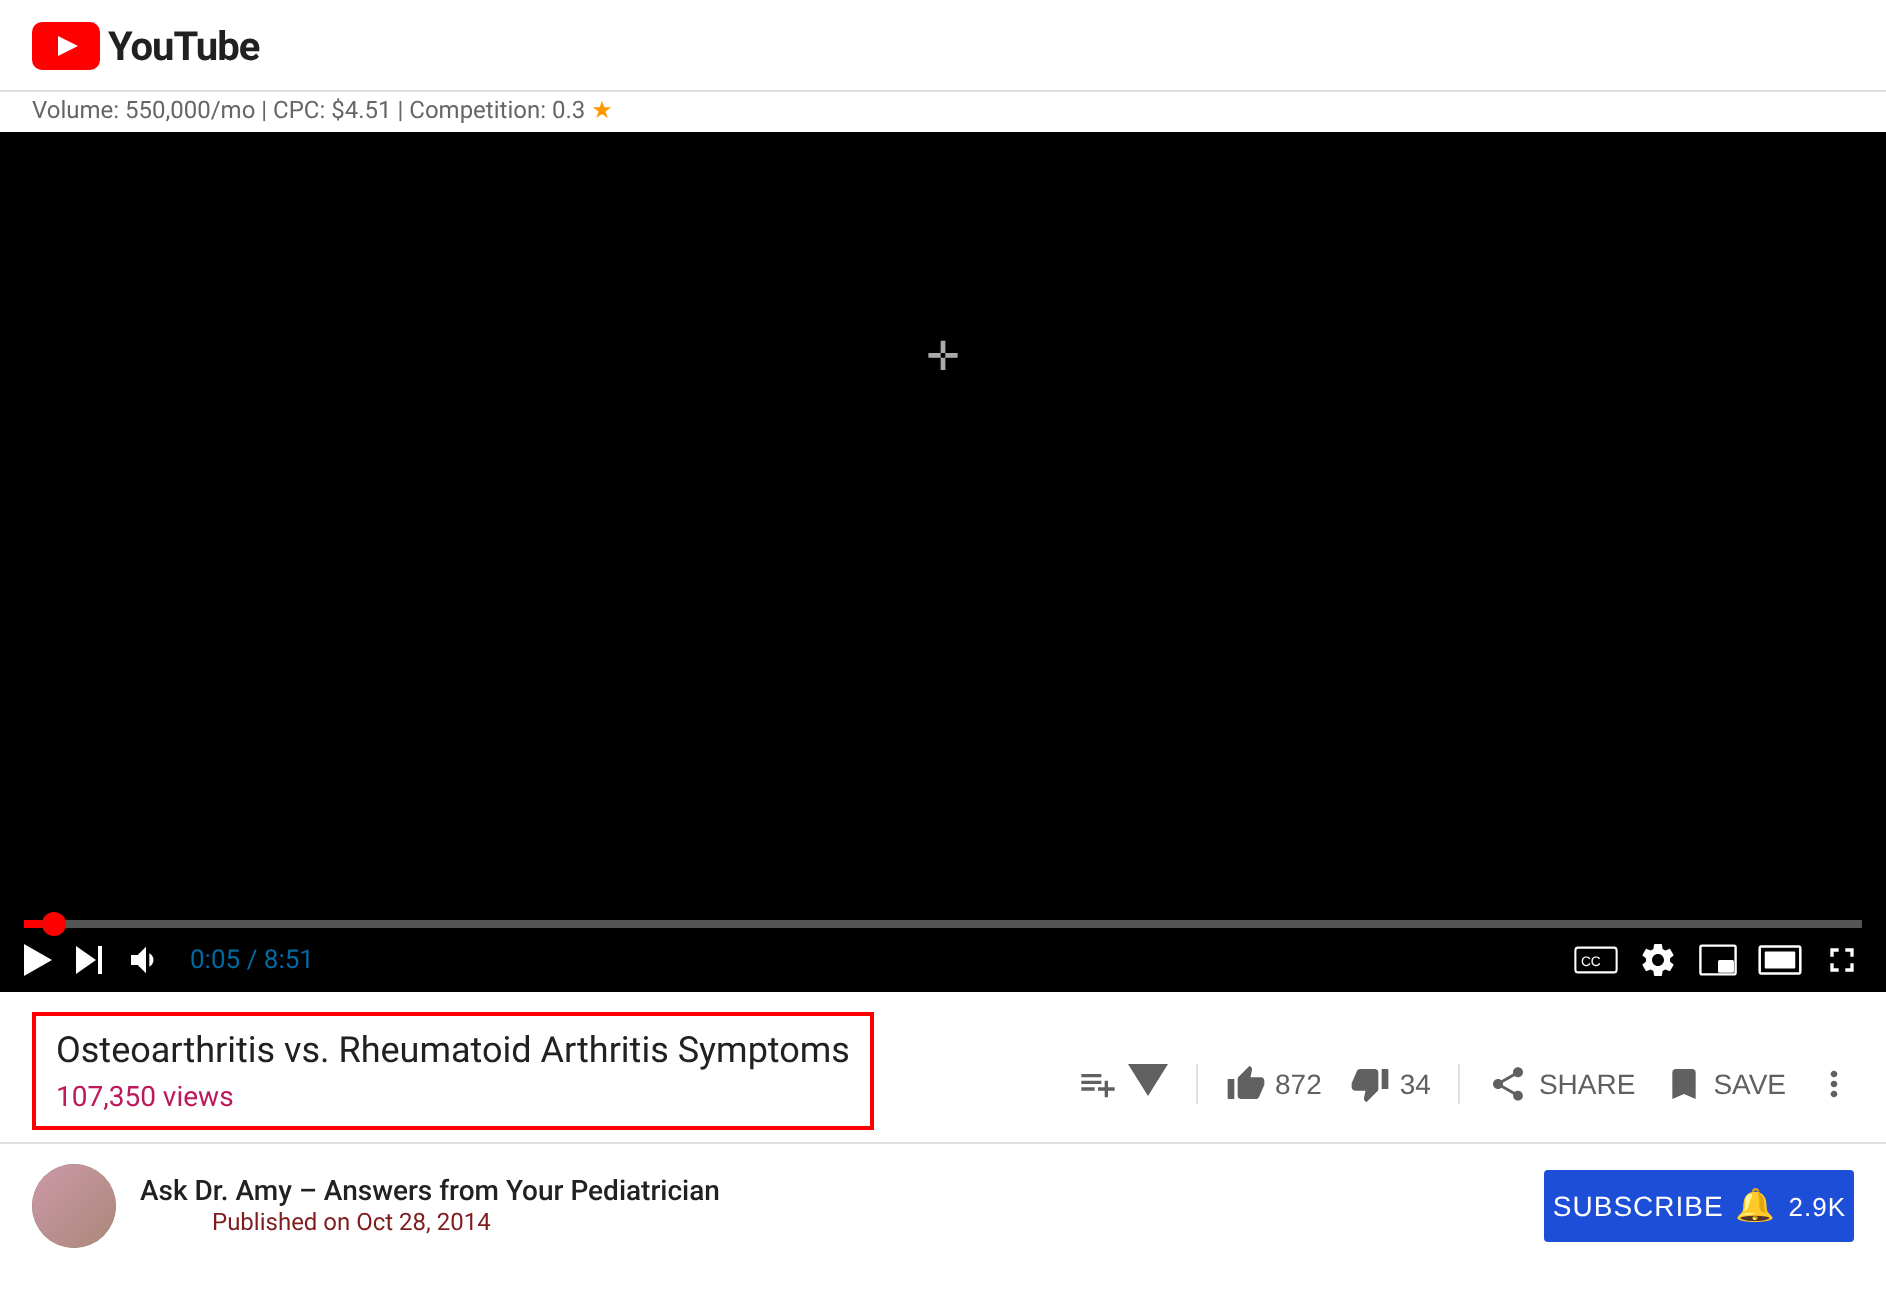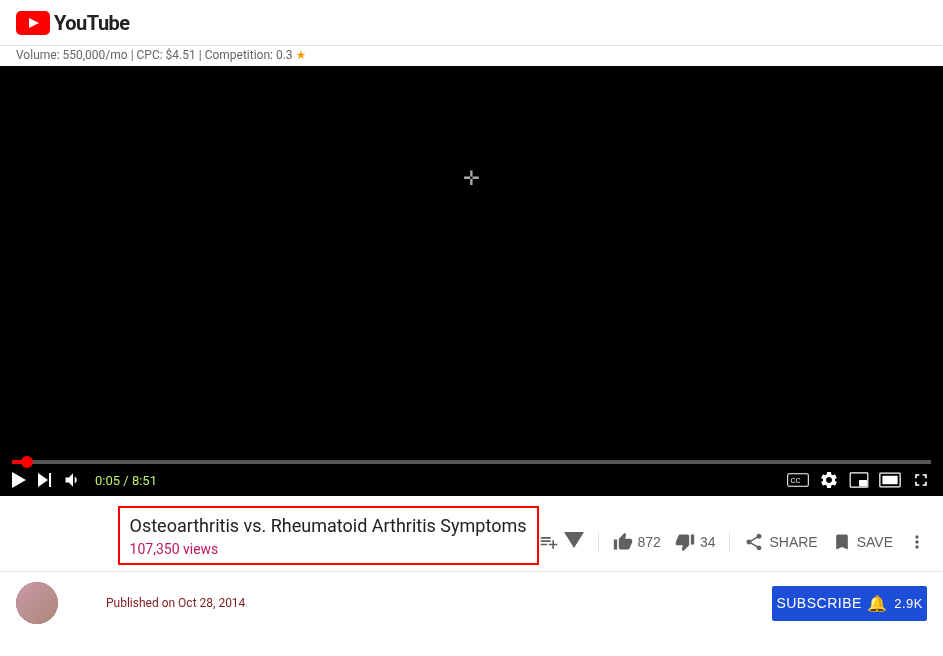--- a/index.html
+++ b/index.html
@@ -150,34 +150,34 @@
       color: #fff;
       background: none;
       border: none;
       cursor: pointer;
       font-size: 14px;
       display: flex;
       align-items: center;
       padding: 0;
     }
     .time-display {
-      color: #bef264;
+      color: #0369a1;
       font-size: 13px;
       white-space: nowrap;
     }
 
     
     .video-info-section {
       padding: 10px 16px 6px;
       border-bottom: 1px solid #e0e0e0;
     }
     .video-title-row {
       display: flex;
       align-items: flex-start;
-      justify-content: flex-end;
+      justify-content: space-between;
     }
     .video-title-box {
       border: 2px solid #f00;
       padding: 6px 10px;
       max-width: 500px;
     }
     .video-title {
       font-size: 18px;
       font-weight: 400;
       color: #212121;
@@ -484,20 +484,21 @@
     </div>
   </div>
 </div>
 
 <div class="channel-section">
   <div class="channel-left">
     <div class="channel-avatar">
       <div class="channel-avatar-img"></div>
     </div>
     <div>
+      <div class="channel-name">Ask Dr. Amy – Answers from Your Pediatrician</div>
       <div class="channel-published">Published on Oct 28, 2014</div>
     </div>
   </div>
   <button class="subscribe-btn">
     <span>SUBSCRIBE</span>
     <span class="bell-icon">🔔</span>
     <span class="sub-count">2.9K</span>
   </button>
 </div>
 

